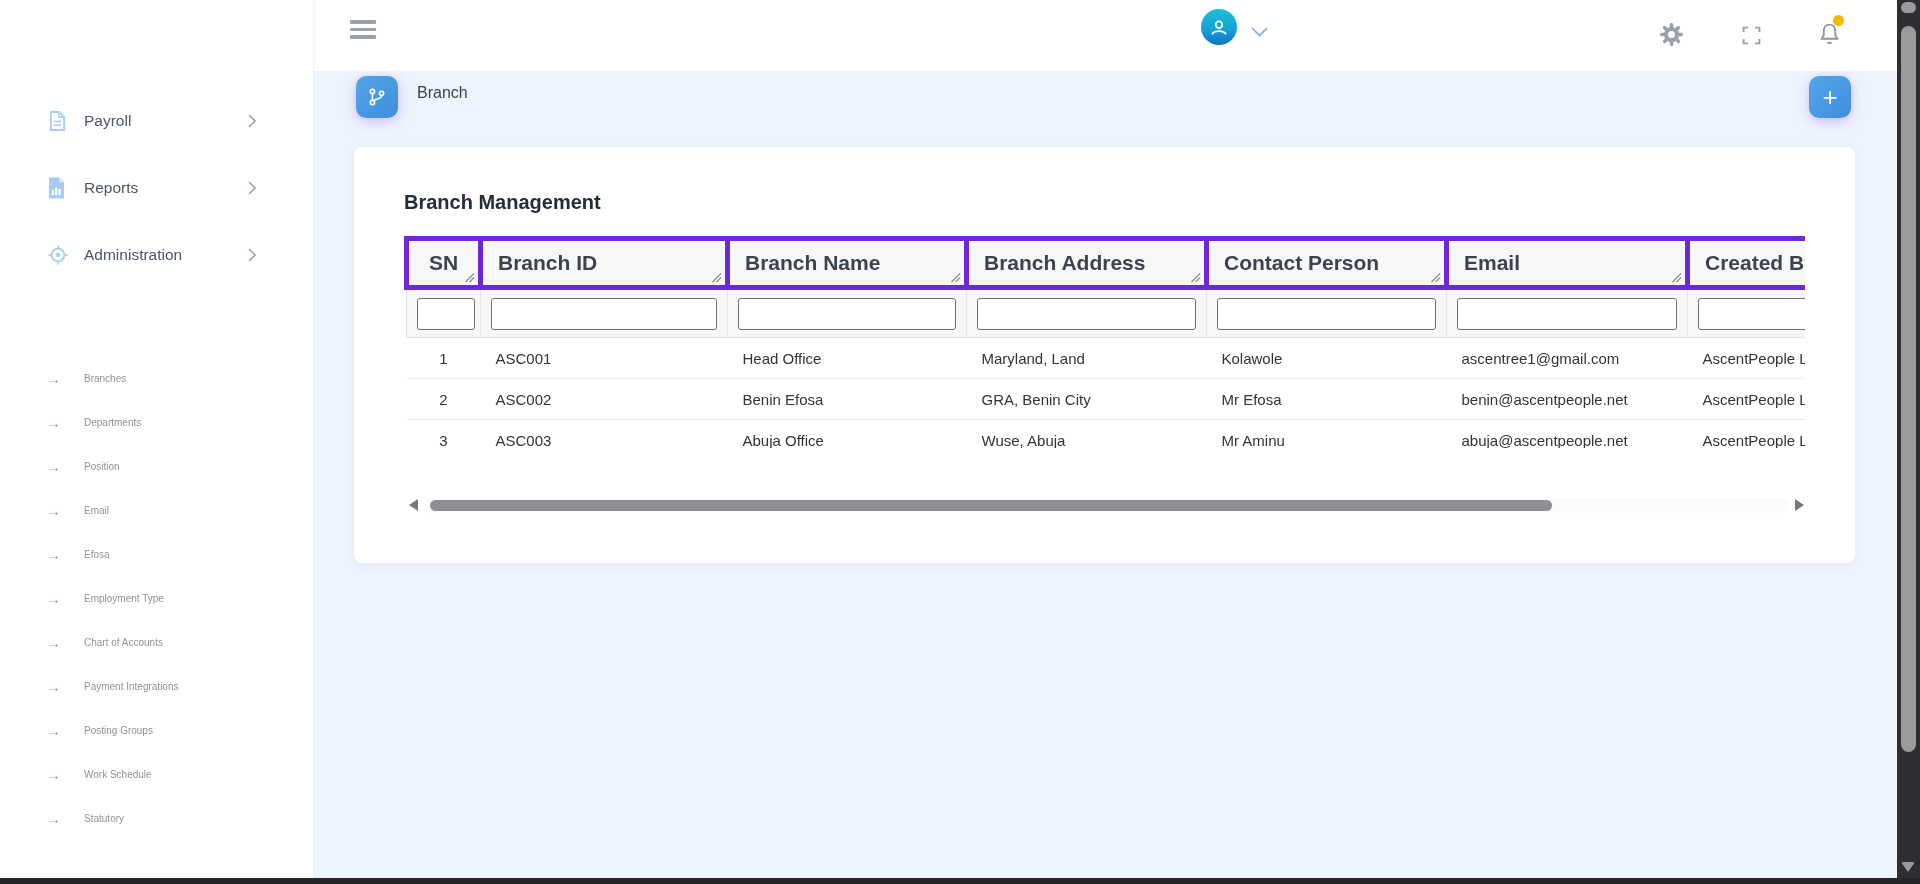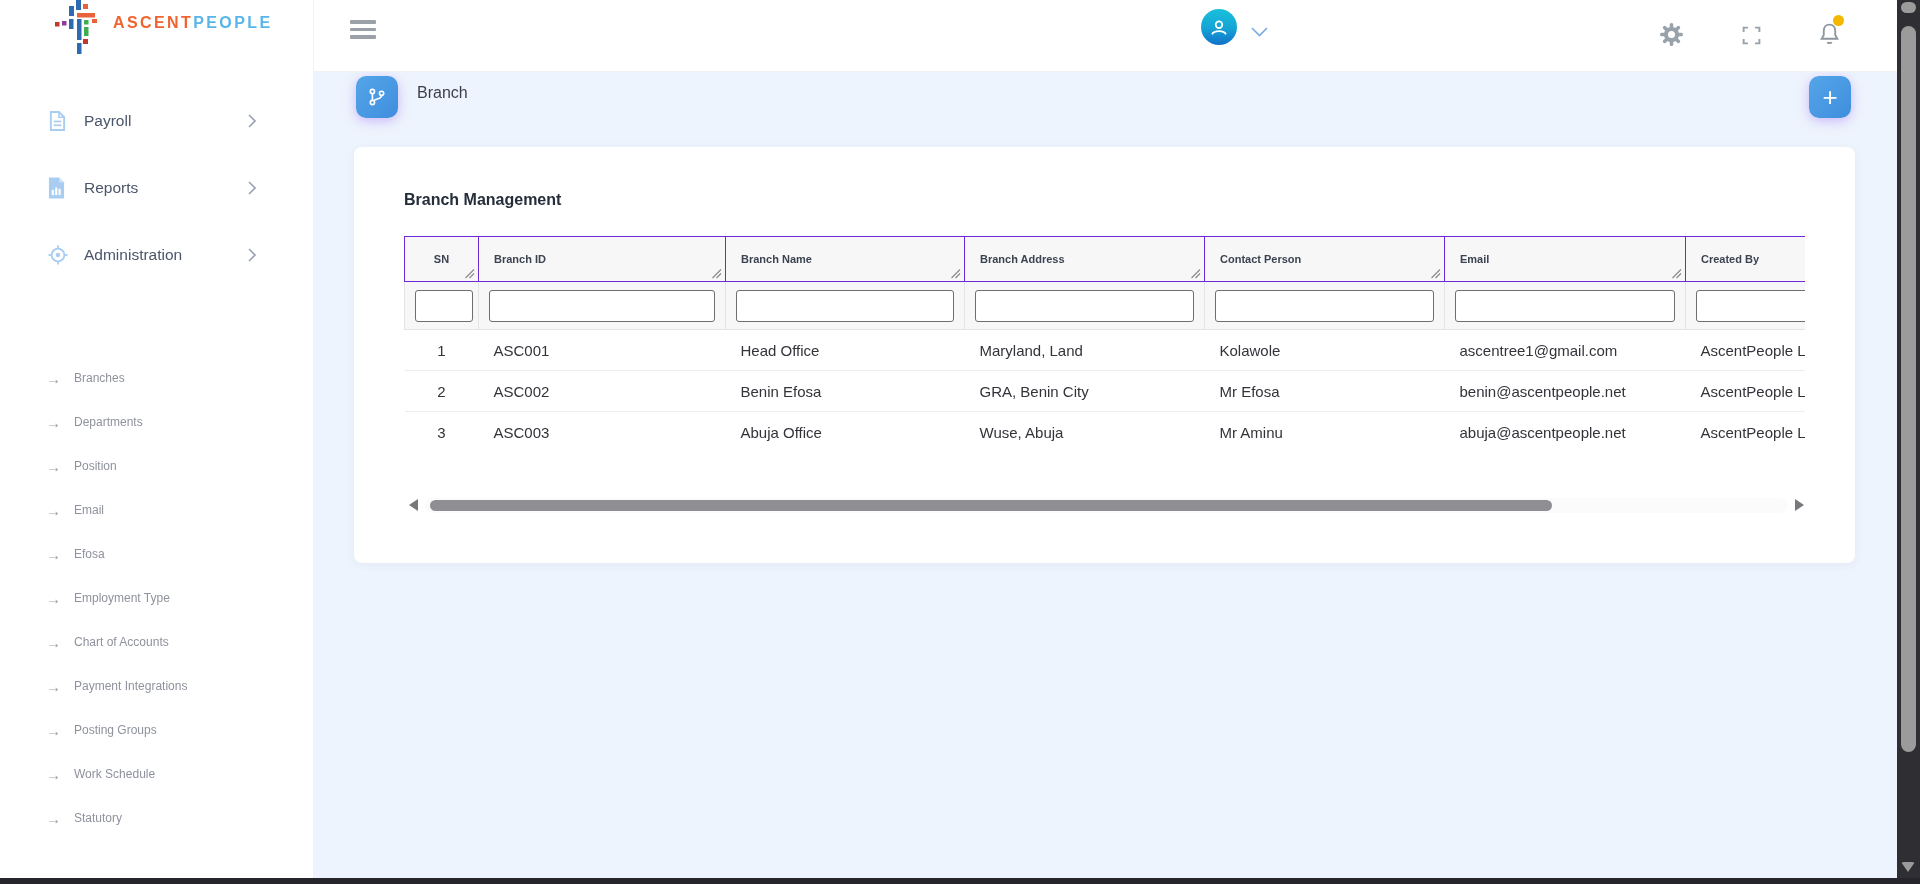--- a/index.html
+++ b/index.html
@@ -22,21 +22,21 @@
   .logo-orange{color:#ef6430;}
   .logo-blue{color:#59b5e7;}
   .nav{position:absolute;left:0;top:101px;width:254px;}
   .nav-item{position:relative;height:40px;margin-bottom:27px;display:flex;align-items:center;padding-left:48px;cursor:pointer;}
   .nicon{width:24px;display:flex;align-items:center;margin-right:12px;}
   .nlabel{font-size:15.5px;color:#4b566b;}
   .chev{position:absolute;left:248px;top:13px;}
   .subnav{position:absolute;left:0;top:356px;width:313px;}
   .sub-item{height:44px;display:flex;align-items:center;padding-left:46px;cursor:pointer;}
   .sarrow{color:#9aa0a8;font-size:15px;width:22px;}
-  .slabel{font-size:12px;color:#8e929c;margin-left:6px;}
+  .slabel{font-size:10px;color:#8e929c;margin-left:16px;}
 
   
   .hamburger{position:absolute;left:37px;top:20px;width:26px;cursor:pointer;}
   .hamburger div{height:3.5px;background:#9aa1a9;border-radius:1px;margin-bottom:4px;}
   .avatar{position:absolute;left:888px;top:9px;width:36px;height:36px;border-radius:50%;
     background:linear-gradient(180deg,#19c0db 0%,#15a3d6 55%,#1170c9 100%);
     display:flex;align-items:center;justify-content:center;cursor:pointer;}
   .avatar-caret{position:absolute;left:938px;top:23px;cursor:pointer;}
   .greeting-wrap{position:absolute;left:1032px;top:0;height:71px;display:flex;align-items:center;cursor:pointer;}
   .greeting{font-size:17.5px;color:#121418;}
@@ -55,24 +55,24 @@
   .page-title{position:absolute;left:104px;top:13px;font-size:16px;color:#3a3f49;}
   .add-btn{position:absolute;left:1496px;top:5px;width:42px;height:42px;border-radius:10px;
     background:linear-gradient(135deg,#55a5e9,#3e8ede);
     box-shadow:0 3px 12px rgba(168,128,250,.5);
     color:#fff;font-size:26px;font-weight:400;line-height:1;
     display:flex;align-items:center;justify-content:center;cursor:pointer;}
 
   
   .card{position:absolute;left:41px;top:76px;width:1501px;height:416px;background:#fff;border-radius:8px;
     box-shadow:0 2px 10px rgba(30,60,120,.06);}
-  .card-title{position:absolute;left:50px;top:44px;font-size:16px;font-weight:700;color:#242d3a;}
+  .card-title{position:absolute;left:50px;top:44px;font-size:20px;font-weight:700;color:#242d3a;}
   .table-wrap{position:absolute;left:50px;top:89px;width:1401px;height:212px;overflow:hidden;}
   table{border-collapse:collapse;table-layout:fixed;width:1521px;}
-  thead th{height:44px;background:#f7f7f8;border:1px solid #6d28d9;font-size:11px;font-weight:700;
+  thead th{height:44px;background:#f7f7f8;border:5px solid #6d28d9;font-size:21px;font-weight:700;
     color:#3c4350;text-align:left;padding:0 0 0 15px;position:relative;}
   th.c-sn,td.c-sn{text-align:center;padding:0;}
   .resize{position:absolute;right:3px;bottom:2px;line-height:0;cursor:col-resize;}
   .filter-row td{height:47px;background:#f7f7f8;border:1px solid #e4e4e7;padding:0 10px;}
   input.filter{width:100%;height:32px;box-sizing:border-box;border:1px solid #6e6e72;border-radius:3px;
     background:#fff;padding:0 6px;font-size:14px;font-family:"Liberation Sans",sans-serif;}
   input.filter-sn{width:58px;}
   tbody td{height:40px;border-bottom:1px solid #ededf0;font-size:15px;color:#33333a;background:#fff;
     padding:0 0 0 15px;white-space:nowrap;overflow:hidden;}
   tbody tr{cursor:pointer;}
@@ -88,38 +88,20 @@
   
   .vs-top{position:absolute;left:4px;top:2px;width:15px;height:11px;border-radius:6px;background:#9b9b9b;cursor:pointer;}
   .vs-thumb{position:absolute;left:4px;top:26px;width:15px;height:726px;border-radius:8px;background:#9b9b9b;cursor:pointer;}
   .vs-down{position:absolute;left:4px;bottom:12px;width:0;height:0;border-left:7.5px solid transparent;
     border-right:7.5px solid transparent;border-top:10px solid #9b9b9b;border-radius:3px;cursor:pointer;}
 </style>
 </head>
 <body>
 
 <div id="sidebar">
-  <div class="logo-wrap">
-    <svg class="logo-mark" width="42" height="54" viewBox="0 0 42 54">
-      <rect x="21" y="0" width="5" height="10" fill="#2d6ab2"></rect>
-      <rect x="28" y="4" width="5" height="5" fill="#e8633a"></rect>
-      <rect x="14" y="6" width="5" height="10" fill="#2d6ab2"></rect>
-      <rect x="22" y="13" width="18" height="4.5" fill="#e8633a"></rect>
-      <rect x="7" y="21" width="4.5" height="4.5" fill="#8e3a9e"></rect>
-      <rect x="14" y="19" width="4.5" height="10" fill="#2d6ab2"></rect>
-      <rect x="0" y="22" width="4.5" height="4.5" fill="#c0392b"></rect>
-      <rect x="22" y="19" width="4.5" height="21" fill="#2d6ab2"></rect>
-      <rect x="29" y="20" width="4.5" height="4.5" fill="#3fae52"></rect>
-      <rect x="29" y="27" width="4.5" height="9" fill="#3fae52"></rect>
-      <rect x="37" y="19" width="5" height="4" fill="#e8633a"></rect>
-      <rect x="28" y="39" width="5" height="5" fill="#c0392b"></rect>
-      <rect x="22" y="43" width="4.5" height="11" fill="#2d6ab2"></rect>
-    </svg>
-    <div class="logo-text"><span class="logo-orange">ASCENT</span><span class="logo-blue">PEOPLE</span></div>
-  </div>
 
   <div class="nav">
     <div class="nav-item">
       <span class="nicon">
         <svg width="19" height="22" viewBox="0 0 20 22">
             <path d="M3 1.5h8.5L17 7v13.5H3z" fill="#fff" stroke="#a9cdf1" stroke-width="2"></path>
             <path d="M11.5 1.5V7H17" fill="none" stroke="#a9cdf1" stroke-width="1.6"></path>
             <line x1="6" y1="11.5" x2="14" y2="11.5" stroke="#a9cdf1" stroke-width="1.8"></line>
             <line x1="6" y1="15.5" x2="14" y2="15.5" stroke="#a9cdf1" stroke-width="1.8"></line>
           </svg>

